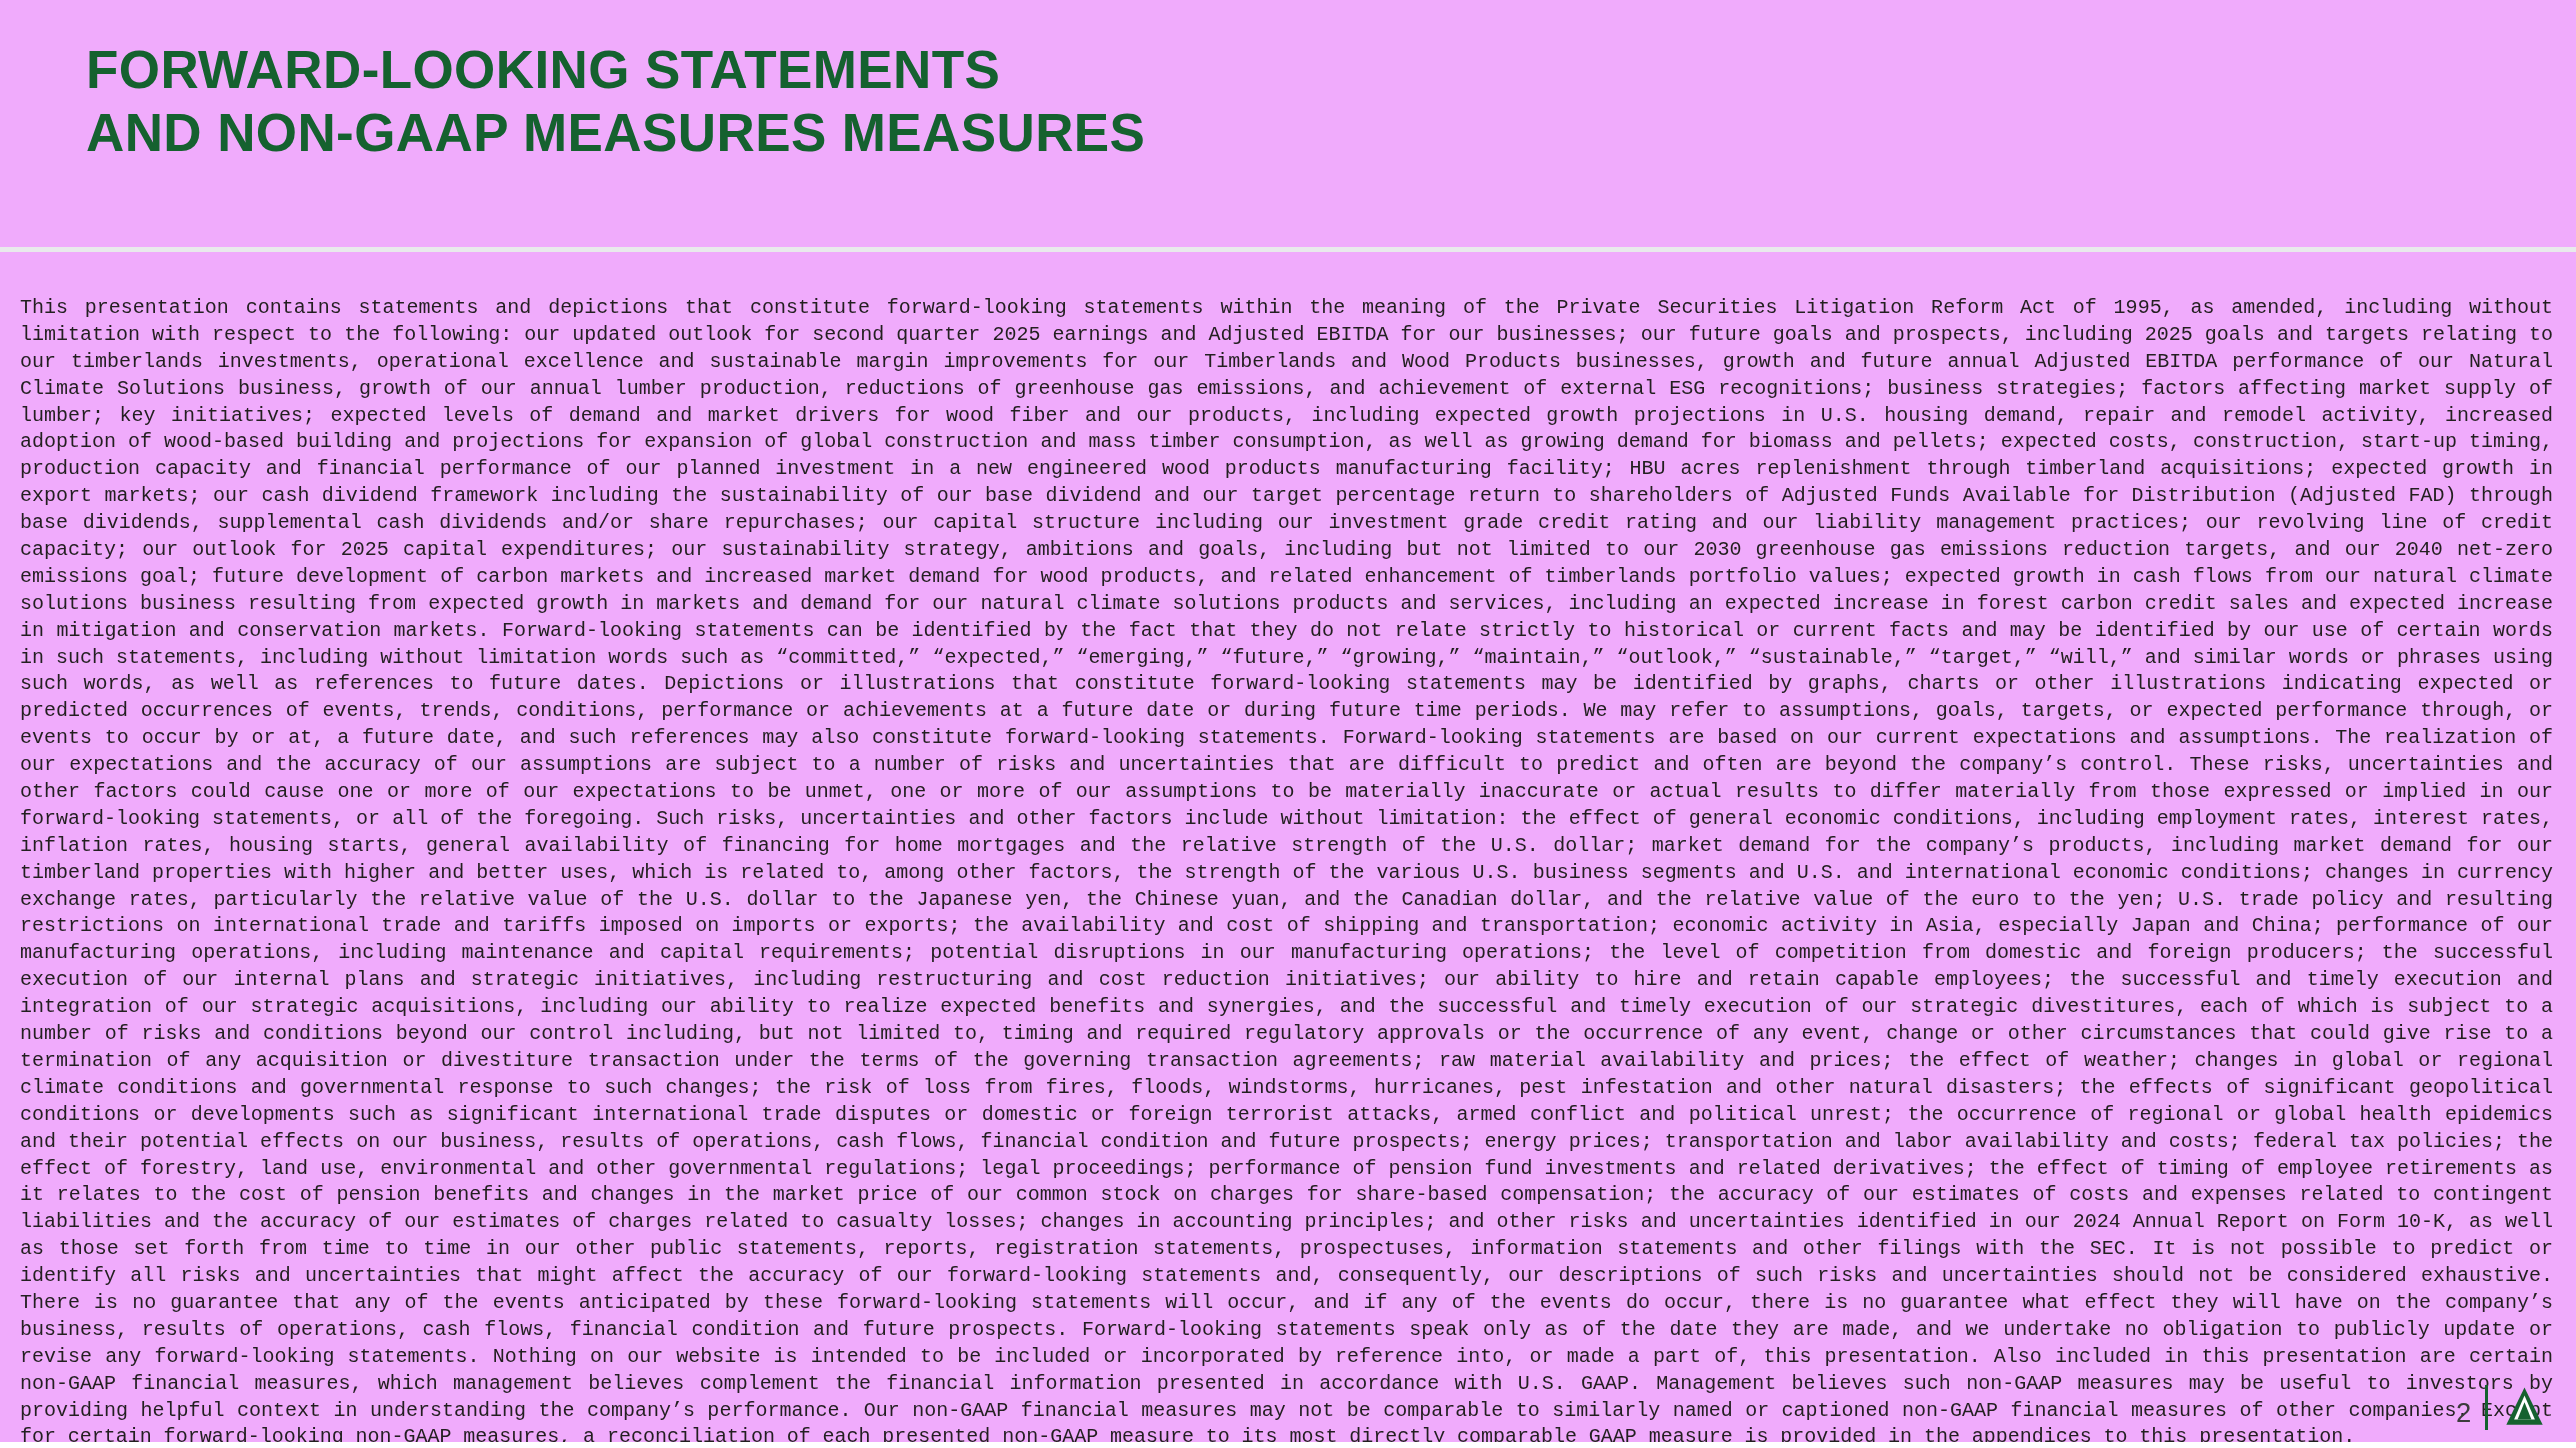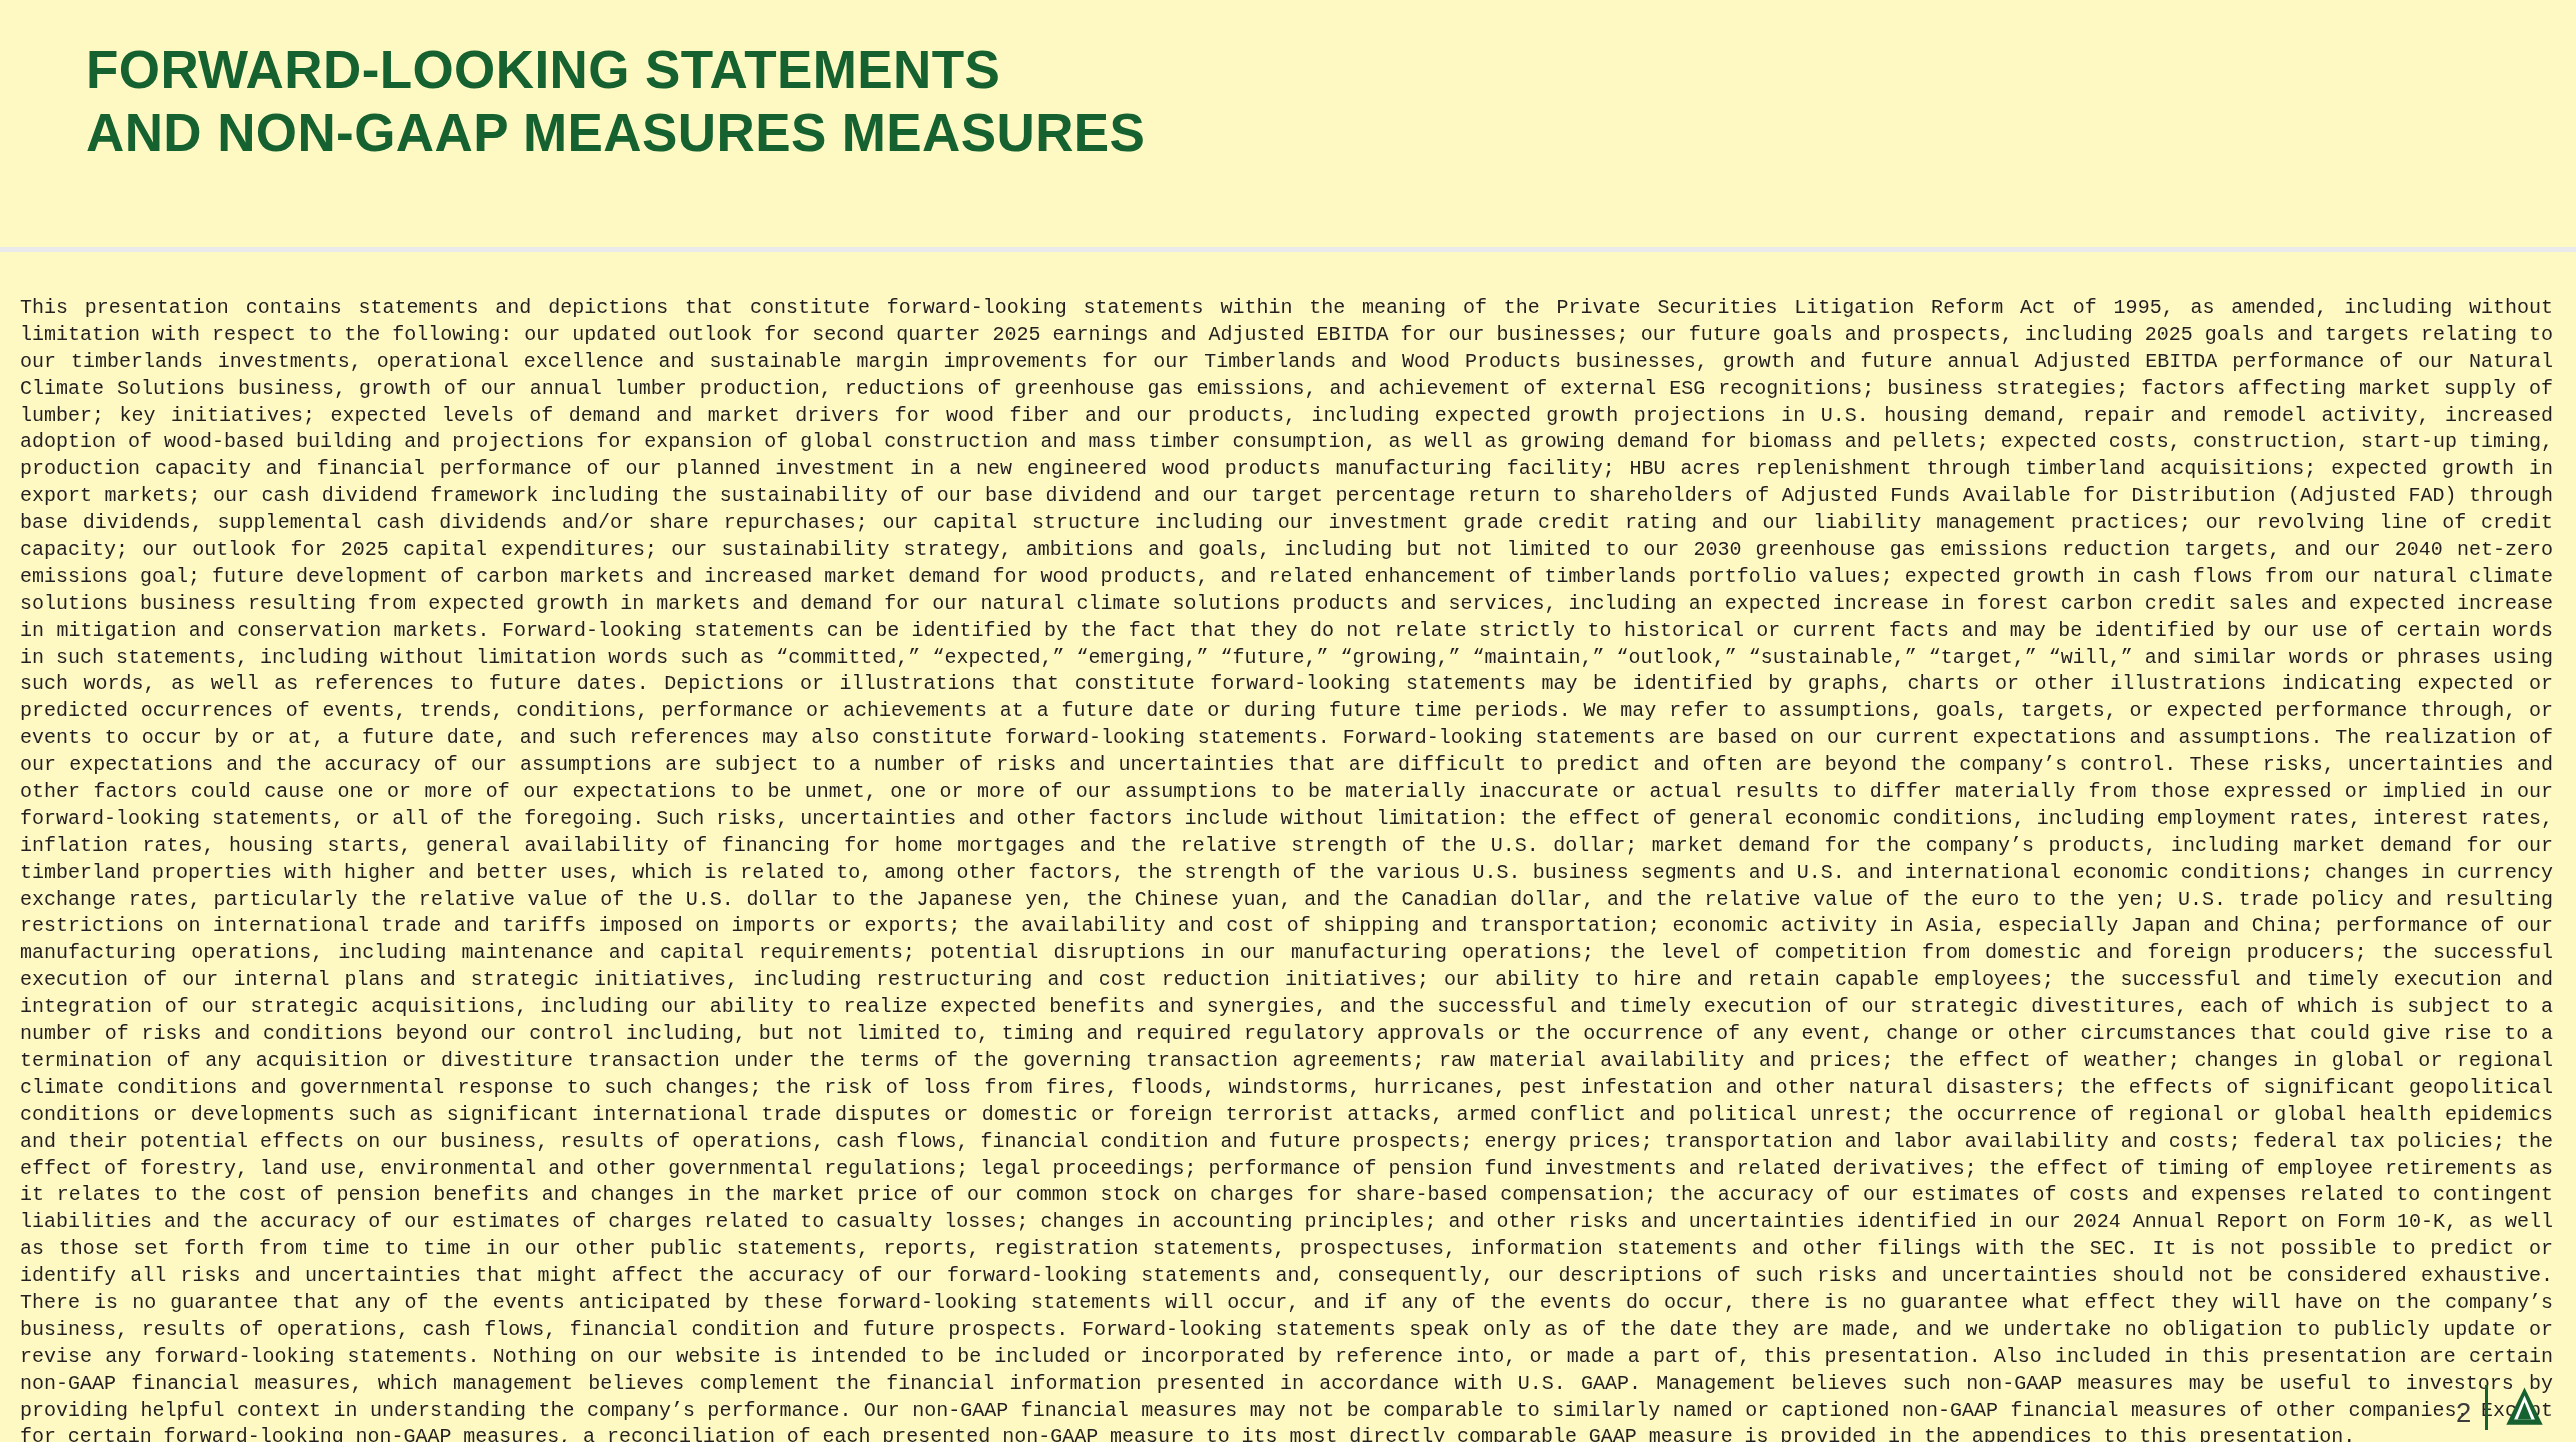--- a/index.html
+++ b/index.html
@@ -12,21 +12,21 @@
     height: 1449px;
     font-family: "Liberation Sans", sans-serif;
     position: relative;
     overflow: hidden;
   }
   .slide {
     position: absolute;
     top: 0; left: 0;
     width: 2576px;
     height: 1449px;
-    background: #fef9c3;
+    background: #f0abfc;
   }
   .title-block {
     position: absolute;
     left: 86px;
     top: 39px;
     width: 1717px;
   }
   .title-line {
     color: #15612f;
     font-weight: bold;

